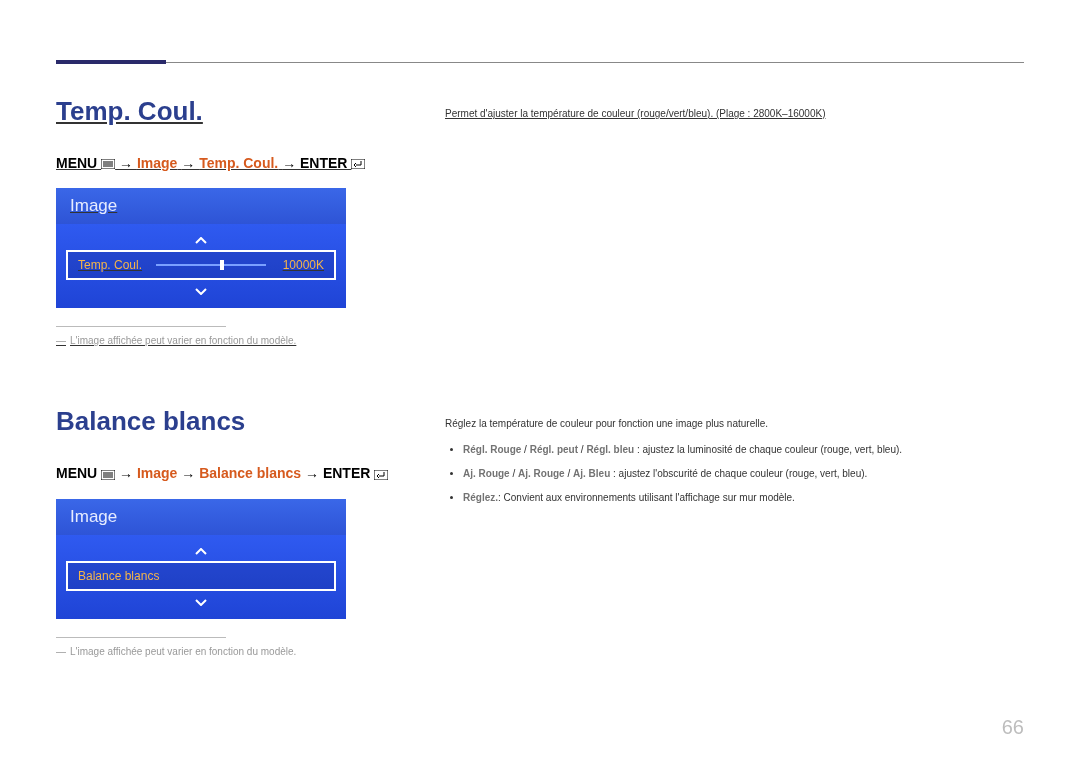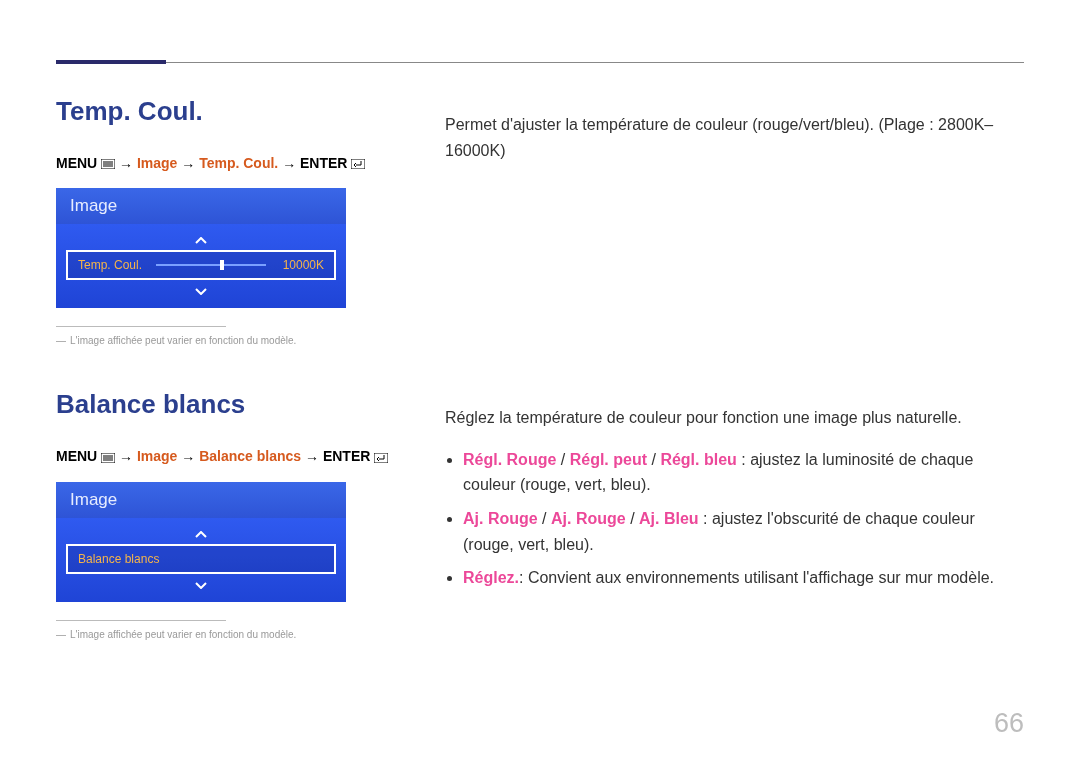--- a/index.html
+++ b/index.html
@@ -39,26 +39,26 @@
   .columns {
     display: flex;
   }
   .left-col {
     width: 355px;
     flex: 0 0 355px;
   }
   .right-col {
     flex: 1;
     padding-left: 34px;
-    font-size: 16px;
+    font-size: 10px;
     line-height: 1.6;
     color: #333;
   }
 
-  .section1 { margin-bottom: 43px; }
+  .section1 { margin-bottom: 60px; text-decoration: underline; }
 
   h1.title {
     font-size: 26px;
     font-weight: 600;
     color: #2b3f8e;
     margin: 0 0 28px 0;
   }
 
   .menu-path {
     font-size: 14px;
@@ -147,27 +147,27 @@
     margin-right: 4px;
   }
 
   ul.bullets {
     margin: 8px 0 0 0;
     padding-left: 18px;
   }
   ul.bullets li {
     margin-bottom: 8px;
   }
-  .rb { color: #ec4899; font-weight: bold; }
+  .rb { color: #737373; font-weight: bold; }
 
   .page-num {
     position: absolute;
     bottom: 24px;
     right: 56px;
-    font-size: 27px;
+    font-size: 20px;
     color: #bdbdbd;
   }
 </style>
 </head>
 <body>
 
 <div class="top-wrap">
   <div class="top-rule">
     <div class="thin"></div>
     <div class="thick"></div>

